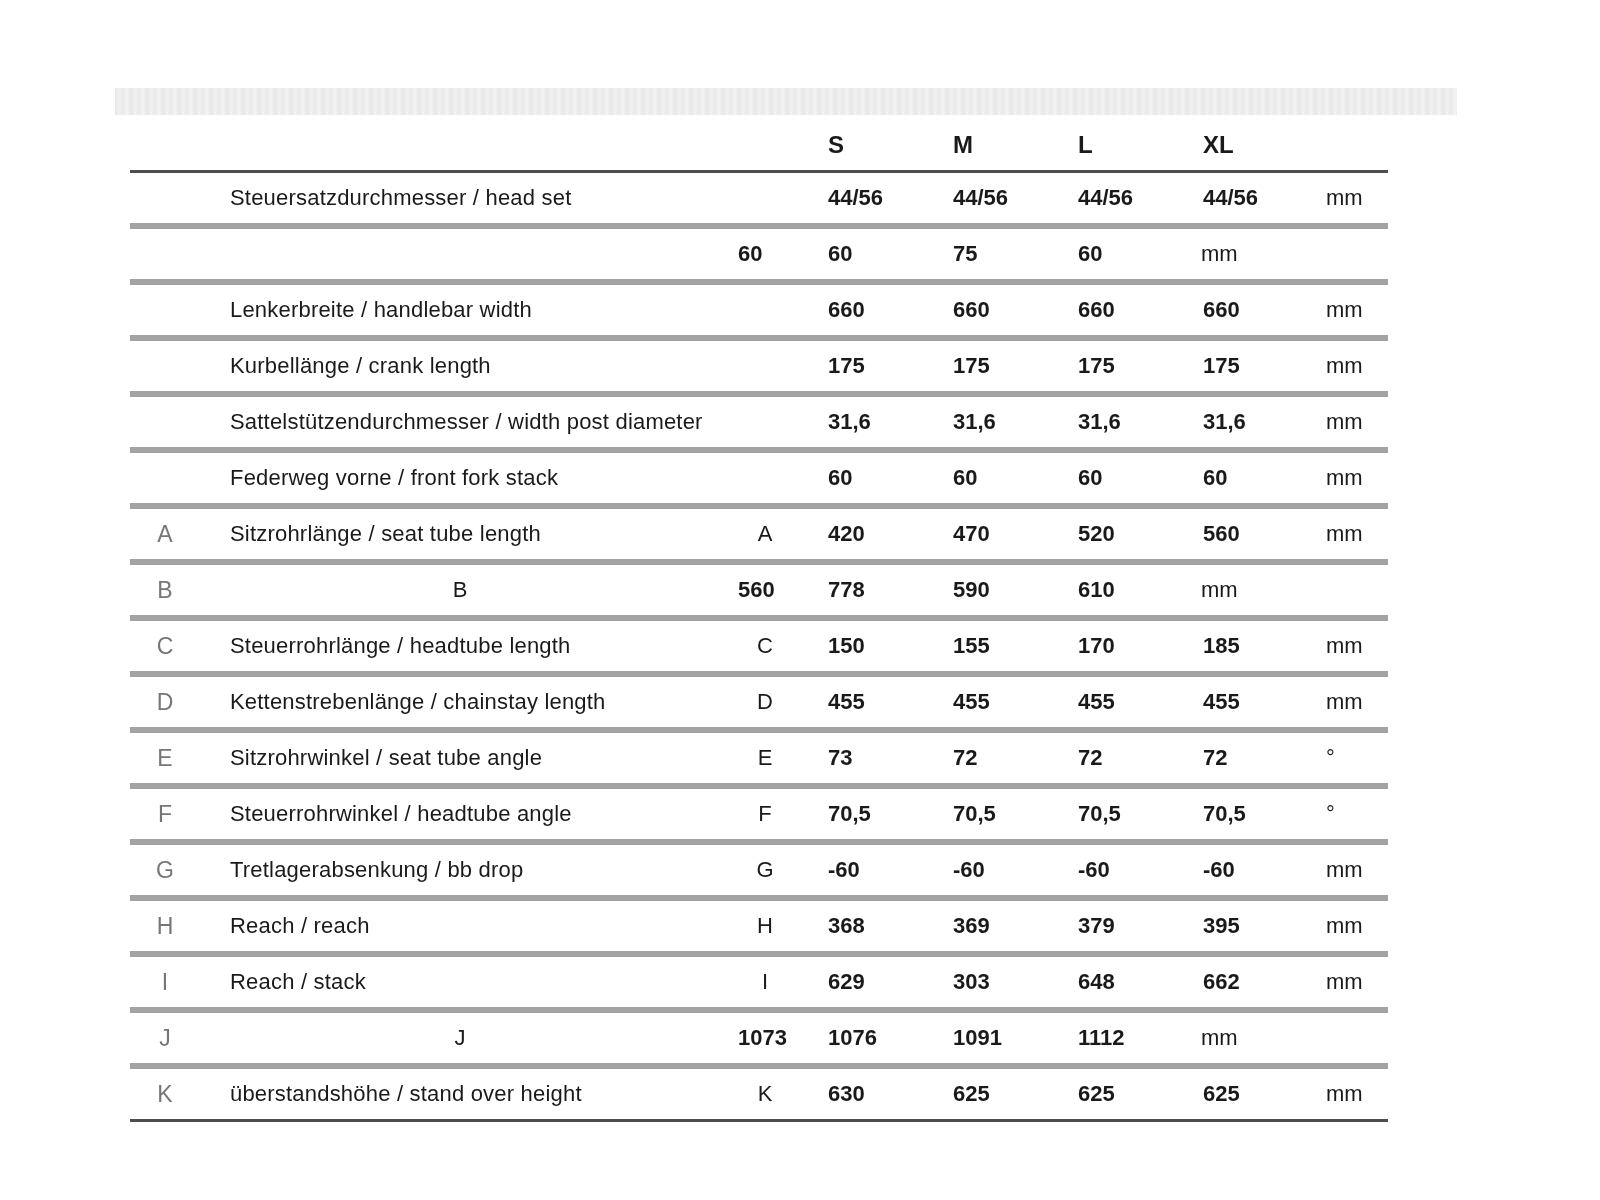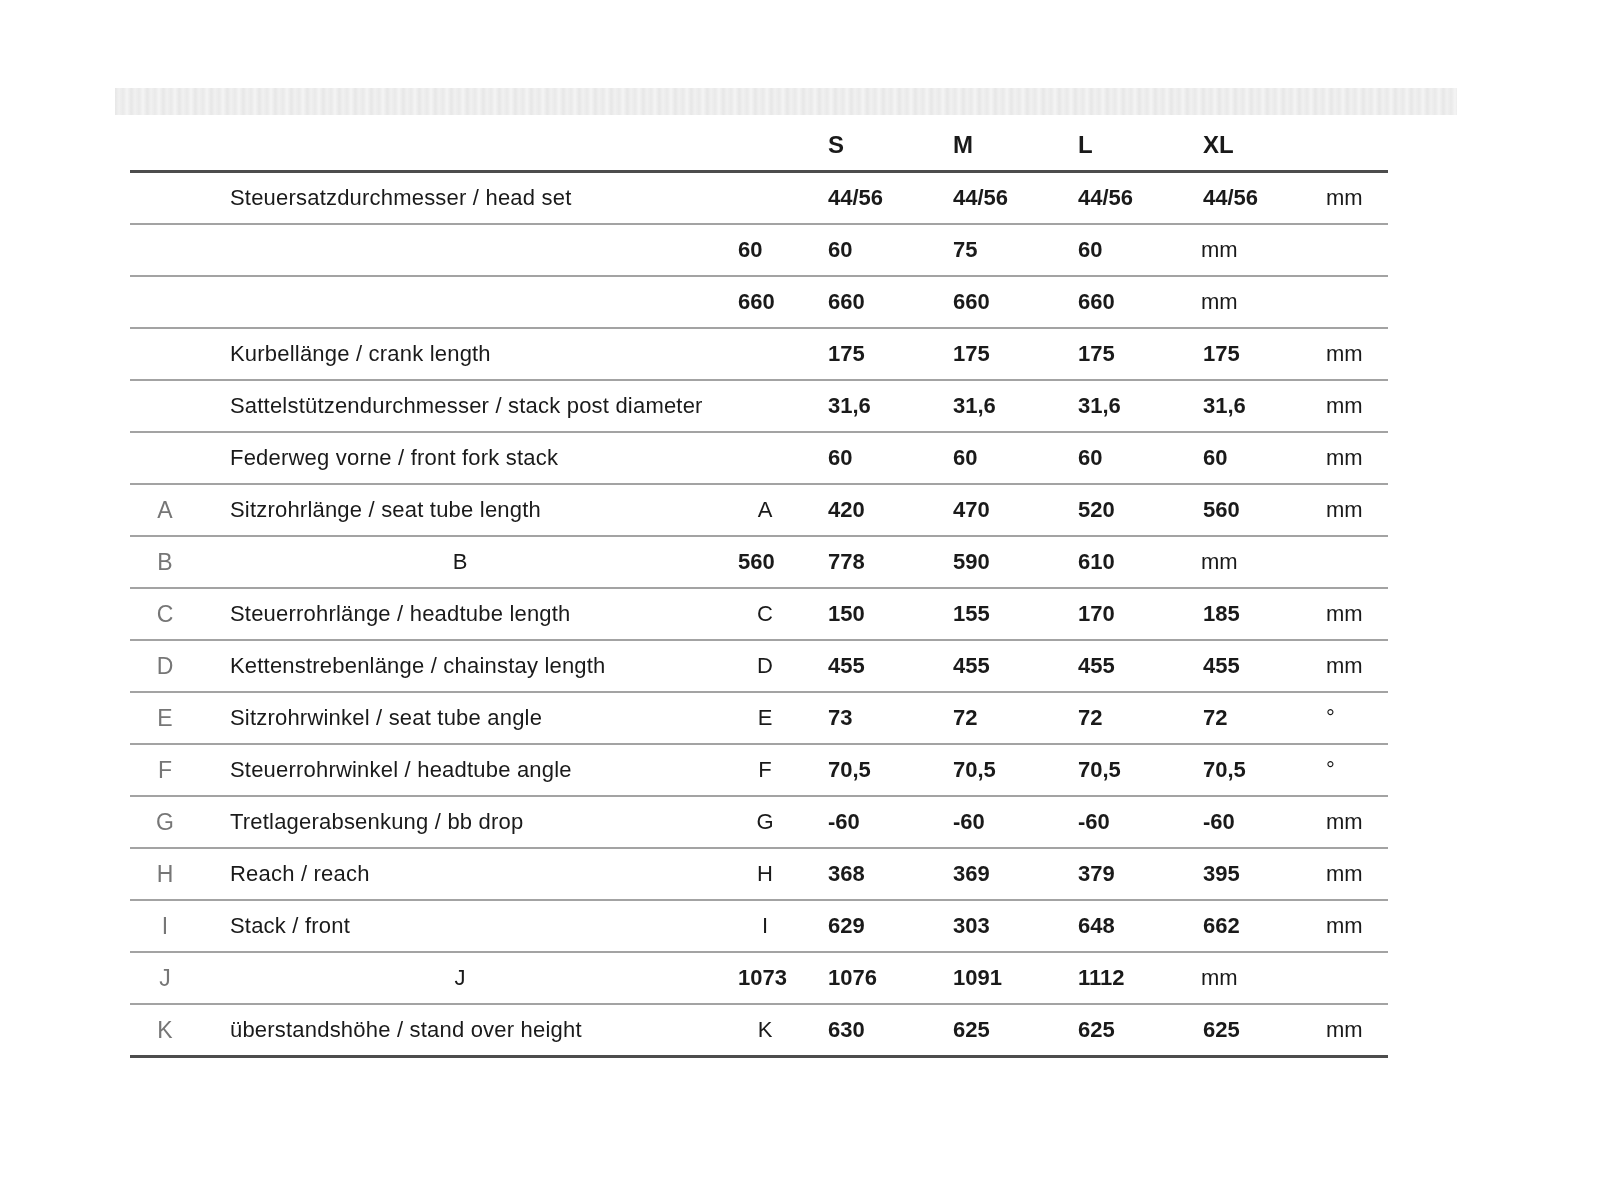--- a/index.html
+++ b/index.html
@@ -30,21 +30,21 @@
     display: grid;
     grid-template-columns: 70px 520px 90px 125px 125px 125px 125px 1fr;
     align-items: center;
     height: 50px;
   }
   .hrow {
     border-bottom: 3px solid #4d4d4d;
     font-weight: bold;
     font-size: 24px;
   }
-  .row { border-bottom: 2px solid #a3a3a3; font-size: 22px; }
+  .row { border-bottom: 6px solid #a3a3a3; font-size: 22px; }
   .row:last-child { border-bottom: 3px solid #4d4d4d; }
   .c { white-space: nowrap; overflow: hidden; }
   .letter { color: #767676; text-align: center; font-size: 23px; }
   .label { padding-left: 30px; letter-spacing: 0.2px; }
   .letter2 { text-align: center; font-size: 22px; }
   .val { font-weight: bold; padding-left: 18px; }
   .unit { font-weight: normal; padding-left: 16px; }
   .hcell { padding-left: 18px; }
 </style>
 </head>
@@ -81,20 +81,21 @@
     <div class="c letter2"></div>
     <div class="c val">60</div>
     <div class="c val">60</div>
     <div class="c val">75</div>
     <div class="c val">60</div>
     <div class="c unit">mm</div>
   </div>
 
   <div class="row">
     <div class="c letter"></div>
+    <div class="c label">Lenkerbreite / handlebar width</div>
     <div class="c letter2"></div>
     <div class="c val">660</div>
     <div class="c val">660</div>
     <div class="c val">660</div>
     <div class="c val">660</div>
     <div class="c unit">mm</div>
   </div>
 
   <div class="row">
     <div class="c letter"></div>
@@ -102,21 +103,21 @@
     <div class="c letter2"></div>
     <div class="c val">175</div>
     <div class="c val">175</div>
     <div class="c val">175</div>
     <div class="c val">175</div>
     <div class="c unit">mm</div>
   </div>
 
   <div class="row">
     <div class="c letter"></div>
-    <div class="c label">Sattelstützendurchmesser / stack post diameter</div>
+    <div class="c label">Sattelstützendurchmesser / width post diameter</div>
     <div class="c letter2"></div>
     <div class="c val">31,6</div>
     <div class="c val">31,6</div>
     <div class="c val">31,6</div>
     <div class="c val">31,6</div>
     <div class="c unit">mm</div>
   </div>
 
   <div class="row">
     <div class="c letter"></div>
@@ -211,21 +212,21 @@
     <div class="c letter2">H</div>
     <div class="c val">368</div>
     <div class="c val">369</div>
     <div class="c val">379</div>
     <div class="c val">395</div>
     <div class="c unit">mm</div>
   </div>
 
   <div class="row">
     <div class="c letter">I</div>
-    <div class="c label">Stack / front</div>
+    <div class="c label">Reach / stack</div>
     <div class="c letter2">I</div>
     <div class="c val">629</div>
     <div class="c val">303</div>
     <div class="c val">648</div>
     <div class="c val">662</div>
     <div class="c unit">mm</div>
   </div>
 
   <div class="row">
     <div class="c letter">J</div>

